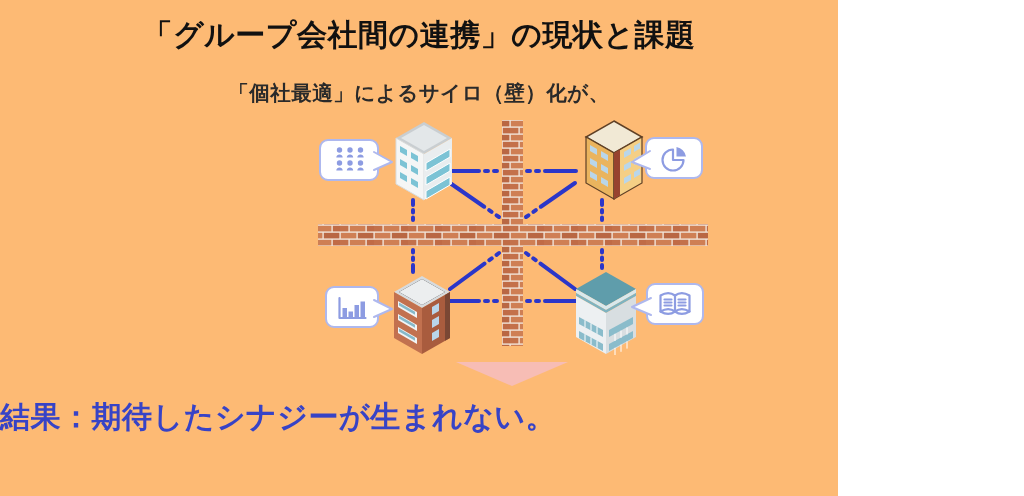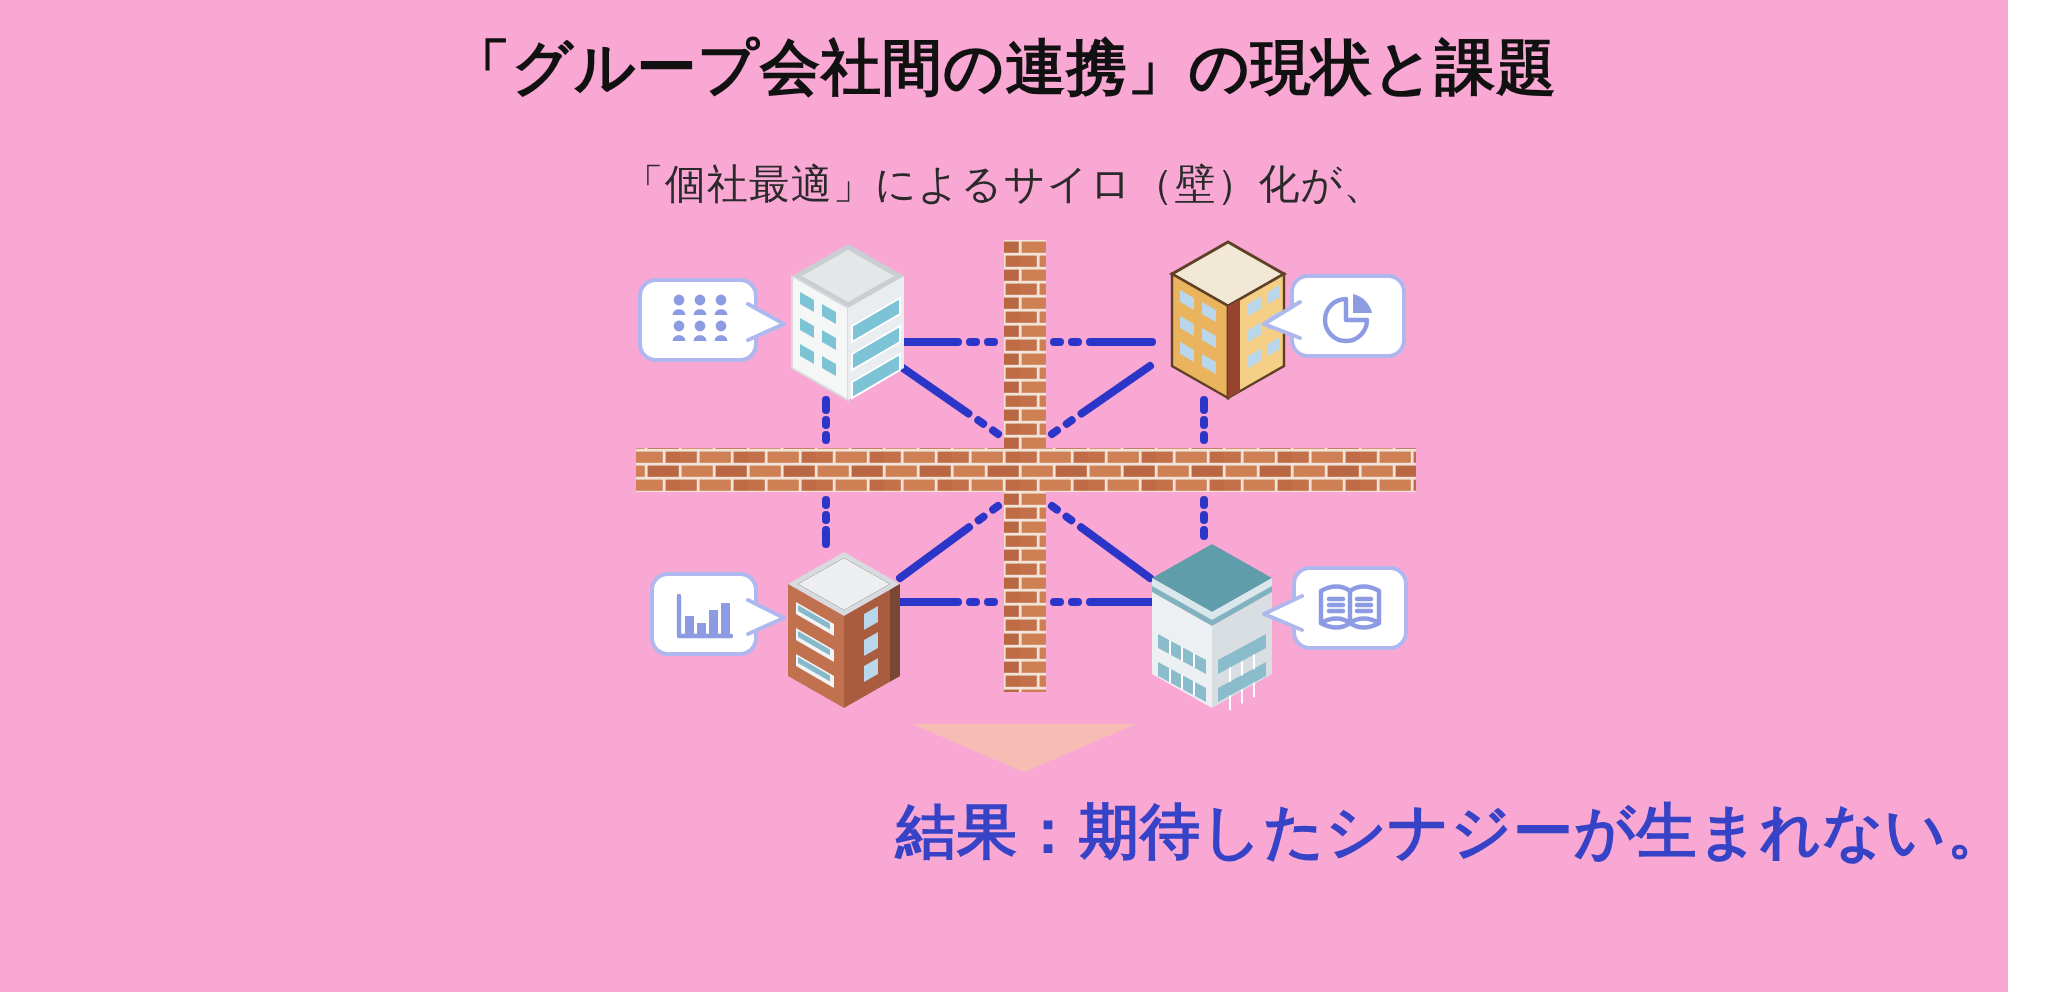--- a/index.html
+++ b/index.html
@@ -1,30 +1,30 @@
 <!DOCTYPE html>
 <html style="--accent-blue: #2b36c9; --conclusion-blue: #3743c6; --bubble-border: #aeb8ee; --icon-periwinkle: #8d9ce2; --brick-light: #cf7f54; --brick-dark: #b96743; --brick-mortar: #f1e3d7; --arrow-pink: #f7bdb5;"><head>
 <meta charset="utf-8">
 <style>
   html,body{margin:0;padding:0;background:#fff;}
   .page{
-    width:1004px;height:496px;position:relative;overflow:hidden;background:#f9a8d4;
+    width:838px;height:496px;position:relative;overflow:hidden;background:#fdba74;
     font-family:"Liberation Sans","DejaVu Sans",sans-serif;
   }
   .title{
     margin:14px 0 0;text-align:center;
     font-size:30px;line-height:42px;font-weight:800;color:#111;letter-spacing:0.5px;
   }
   .subtitle{
     margin:22px 0 0;text-align:center;
-    font-size:20.5px;line-height:30px;font-weight:400;color:#2a2a2a;letter-spacing:0.5px;
+    font-size:20.5px;line-height:30px;font-weight:700;color:#2a2a2a;letter-spacing:0.5px;
   }
   .diagram{display:block;margin:6px auto 0;}
   .conclusion{
-    margin:6px 0 0;text-align:right;
+    margin:6px 0 0;text-align:left;
     font-size:30px;line-height:42px;font-weight:800;
     color:var(--conclusion-blue,#3743c6);letter-spacing:0.5px;
   }
   
   .conn{stroke:var(--accent-blue,#2b36c9);stroke-width:4;fill:none;stroke-linecap:round;}
   .bubble{fill:#ffffff;stroke:var(--bubble-border,#aeb8ee);stroke-width:2;}
   .ptr{fill:#ffffff;stroke:var(--bubble-border,#aeb8ee);stroke-width:2;stroke-linecap:round;stroke-linejoin:round;}
   .ic-s{stroke:var(--icon-periwinkle,#8d9ce2);fill:none;stroke-width:2.2;stroke-linecap:round;stroke-linejoin:round;}
   .ic-f{fill:var(--icon-periwinkle,#8d9ce2);}
   .arrow{fill:var(--arrow-pink,#f7bdb5);}

